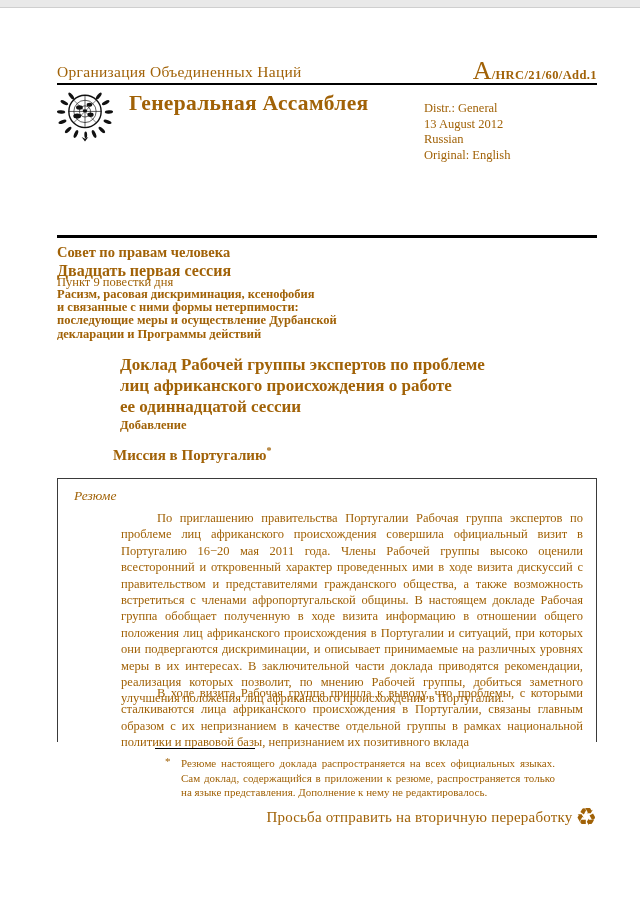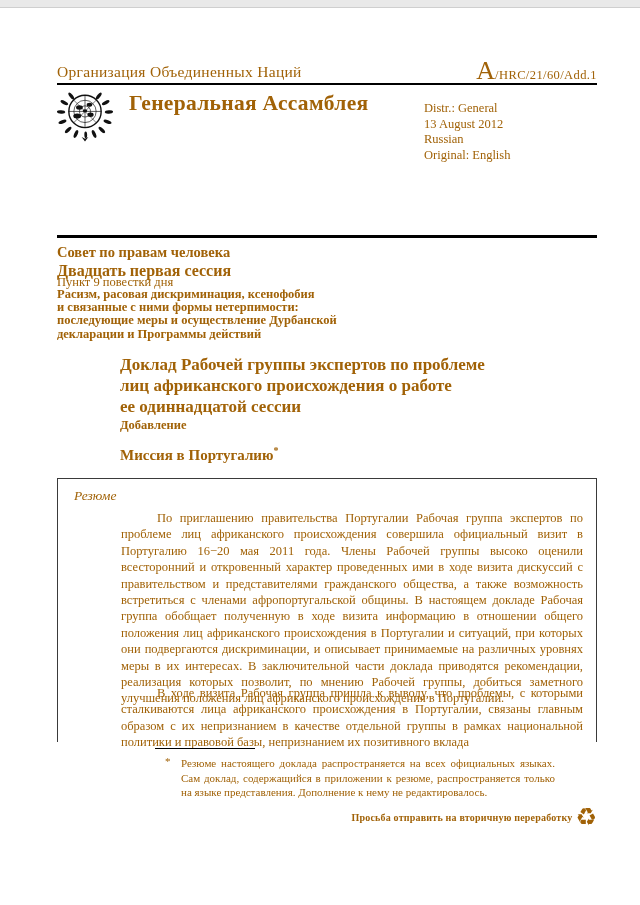--- a/index.html
+++ b/index.html
@@ -13,39 +13,39 @@
     font-family:"Liberation Serif", serif;
     color:#a16207;
     overflow:hidden;
   }
   .abs { position:absolute; }
 
   
   .org-name { left:57px; top:55px; font-size:15.5px; letter-spacing:0.3px; }
   .doc-symbol { right:43px; top:48px; text-align:right; white-space:nowrap; }
   .doc-symbol .big-a { font-size:26px; font-weight:400; }
-  .doc-symbol .sym-rest { font-size:12.5px; letter-spacing:0.4px; }
+  .doc-symbol .sym-rest { font-size:12.5px; letter-spacing:0.4px;font-weight:bold; }
   .rule-1 { left:57px; width:540px; top:75px; height:2px; background:#000; }
 
   .emblem { left:57px; top:80px; }
   .assembly-title { left:129px; top:83px; font-size:21.5px; font-weight:bold; letter-spacing:0.3px;text-align:center; }
   .distr-block { left:424px; top:93px; font-size:12.5px; line-height:15.5px; }
 
   .rule-2 { left:57px; width:540px; top:227px; height:3px; background:#000; }
 
   
   .council { left:57px; top:236px; font-size:14.5px; font-weight:bold; }
   .session-name { left:57px; top:254px; font-size:16px; font-weight:bold; }
   .agenda-point { left:57px; top:267px; font-size:12.5px; }
   .agenda-item { left:57px; top:280px; font-size:12.5px; font-weight:bold; line-height:13.2px; white-space:pre-line; }
 
   
   .doc-title { left:120px; top:346px; font-size:17px; font-weight:bold; line-height:21px; white-space:pre-line; }
   .addendum { left:120px; top:410px; font-size:12.5px; font-weight:bold; }
-  .mission-title { left:120px; top:437px; font-size:15px; font-weight:bold; }
+  .mission-title { left:113px; top:437px; font-size:15px; font-weight:bold; }
   .mission-title sup { font-size:10px; }
 
   
   .summary-box {
     left:57px; top:470px; width:540px; height:264px;
     border:1px solid #3a3a3a; border-bottom:none;padding-left:16px;
   }
   .summary-heading { position:absolute; left:16px; top:9px; font-size:13.5px; font-style:italic; }
   .summary-para {
     position:absolute; left:63px; width:462px;
@@ -56,21 +56,21 @@
   .summary-para.p2 { top:206px; }
 
   
   .fn-rule { left:155px; top:740px; width:100px; height:1px; background:#000; }
   .footnote { left:163px; top:748px; width:392px; font-size:11px; line-height:14.5px; padding-left:18px; text-align:justify; }
   .footnote .fn-star { position:absolute; left:2px; top:-2px; font-size:11px; }
 
   
   .ge-number { left:57px; top:800px; font-size:12.5px; white-space:pre; letter-spacing:0.3px; }
   .recycle-line { right:43px; top:797px; display:flex; align-items:center; gap:3px; }
-  .recycle-text { font-size:10px; font-weight:bold; letter-spacing:0.2px; }
+  .recycle-text { font-size:15px; font-weight:normal; letter-spacing:0.2px; }
   .recycle-glyph { font-family:"DejaVu Sans", sans-serif; font-size:24px; line-height:24px; font-weight:normal; }
 </style>
 </head>
 <body>
 
 <div class="page">
 
   <div class="abs org-name">Организация Объединенных Наций</div>
   <div class="abs doc-symbol">
     <span class="big-a">A</span><span class="sym-rest">/HRC/21/60/Add.1</span>

